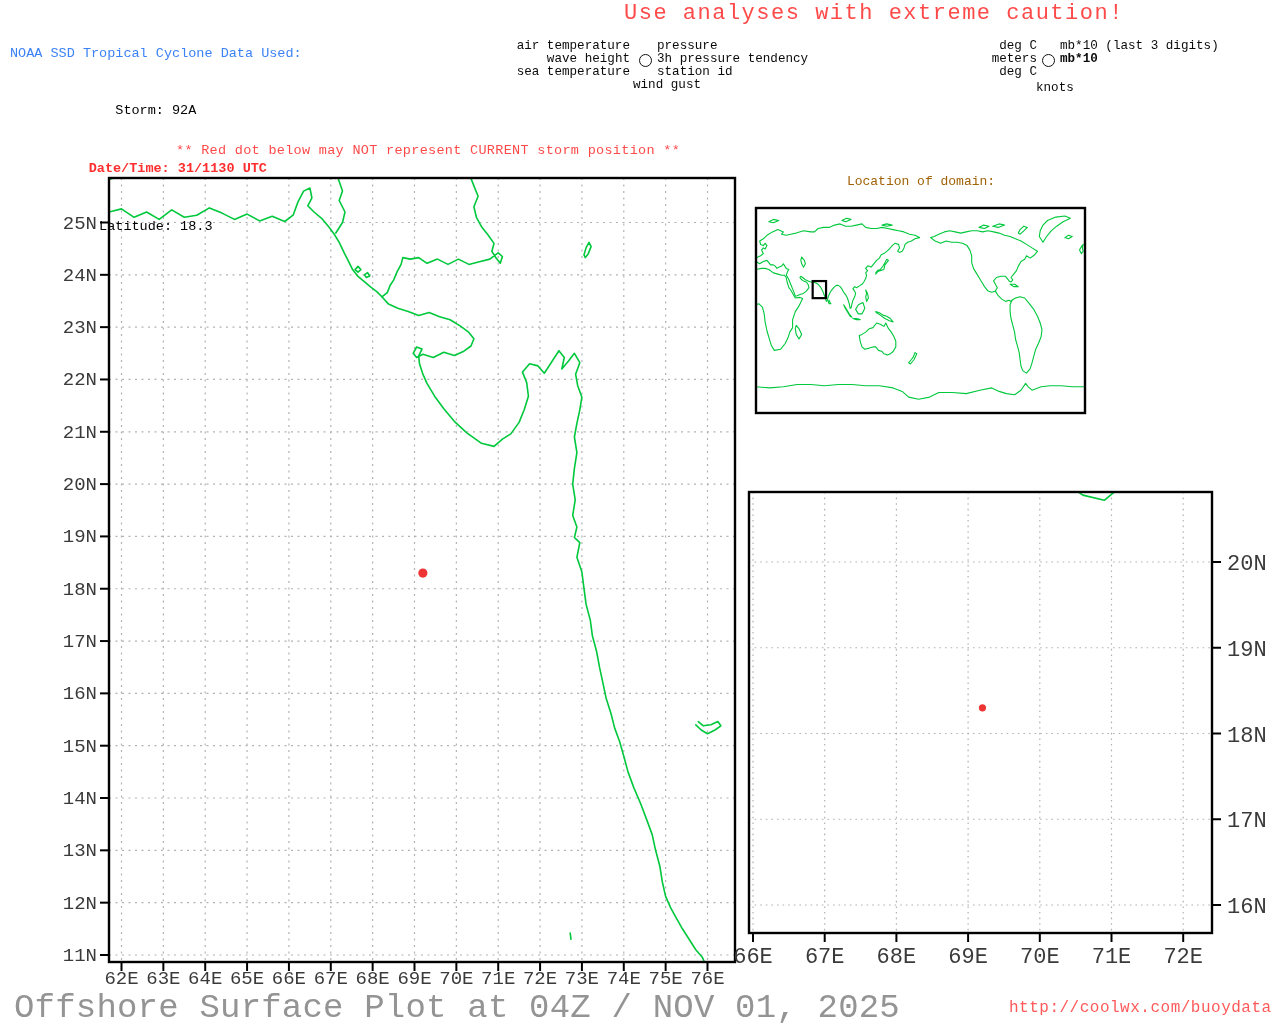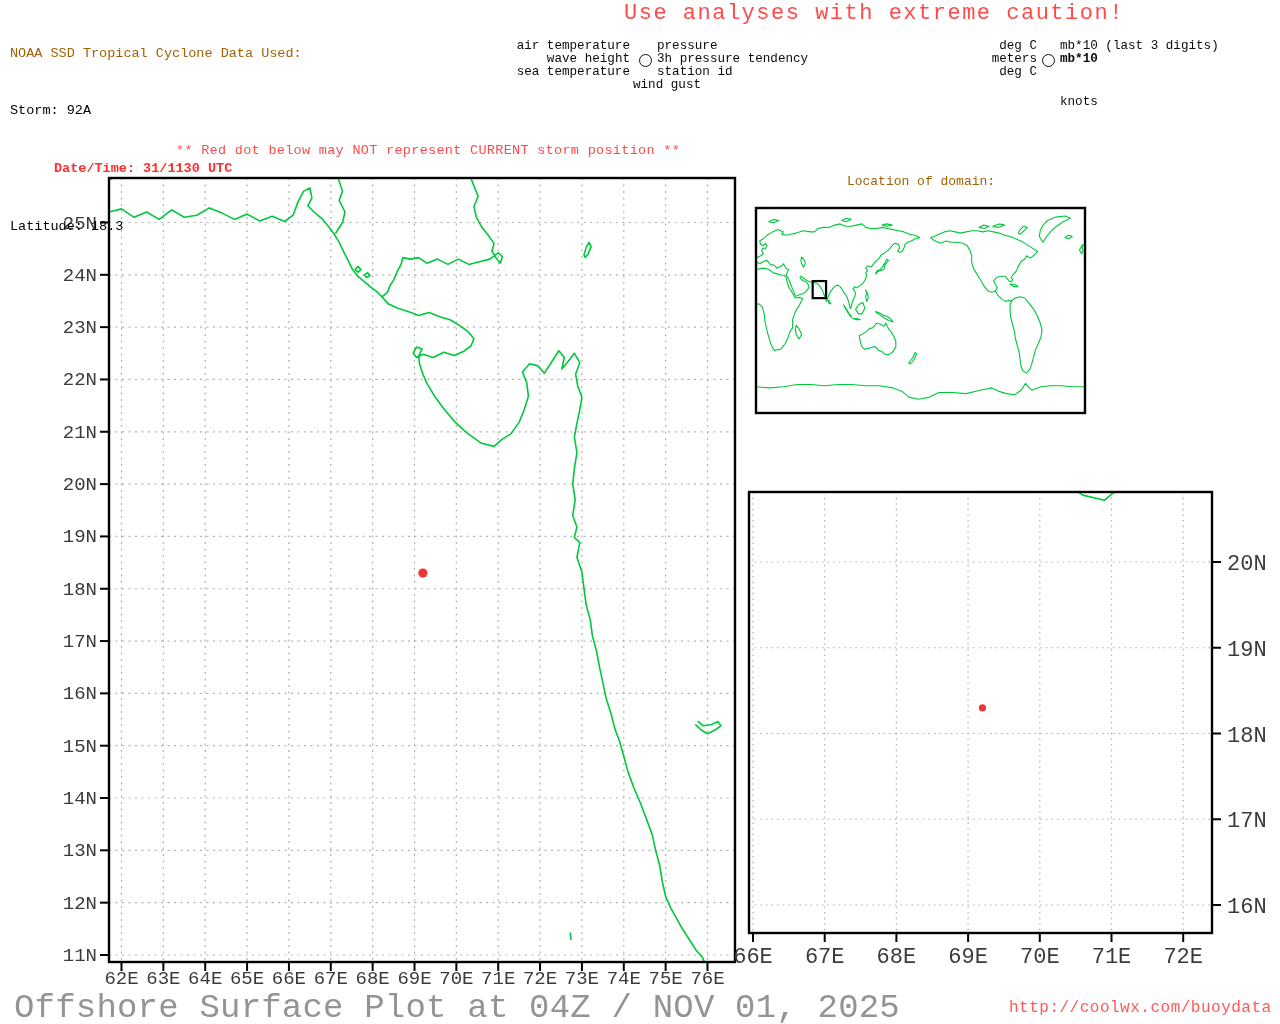--- a/index.html
+++ b/index.html
@@ -1,21 +1,21 @@
 <!DOCTYPE html>
 <html><head>
 <meta charset="utf-8">
 <style>
   html,body{margin:0;padding:0;}
   body{
     width:1280px;height:1024px;position:relative;background:#ffffff;overflow:hidden;
     font-family:"Liberation Mono","DejaVu Sans Mono",monospace;
   }
-  .abs{position:absolute;white-space:pre;}
-  .red{color:#a16207;}
+  .abs{position:absolute;white-space:pre;text-align:center;}
+  .red{color:#3b82f6;}
   .boldred{color:#ff2e2e;font-weight:bold;margin-left:44px;}
   .blk{color:#000000;}
   #header{left:10px;top:5px;font-size:13.5px;line-height:19.3px;}
   #caution-banner{left:624px;top:1px;font-size:22px;letter-spacing:1.5px;color:#ff4a4a;}
   .leg{font-size:12.6px;color:#0a0a0a;line-height:12.6px;}
   .leg-r{text-align:right;}
   .circle-glyph{
     position:absolute;width:13px;height:13px;border:1.4px solid #111;border-radius:50%;
     background:#fff;box-sizing:border-box;
   }
@@ -246,20 +246,20 @@
 <div class="abs leg leg-r" style="left:500px;top:66px;width:130px;">sea temperature</div>
 <div class="abs leg" style="left:657px;top:66px;">station id</div>
 <div class="abs leg" style="left:633px;top:79px;">wind gust</div>
 
 <div class="abs leg leg-r" style="left:950px;top:40px;width:87px;">deg C</div>
 <div class="abs leg" style="left:1060px;top:40px;">mb*10 (last 3 digits)</div>
 <div class="abs leg leg-r" style="left:950px;top:53px;width:87px;">meters</div>
 <div class="circle-glyph" style="left:1042px;top:54px;"></div>
 <div class="abs leg" style="left:1060px;top:53px;font-weight:bold;">mb*10</div>
 <div class="abs leg leg-r" style="left:950px;top:66px;width:87px;">deg C</div>
-<div class="abs leg" style="left:1036px;top:96px;margin-left:24px;">knots</div>
+<div class="abs leg" style="left:1036px;top:82px;">knots</div>
 
 <div id="warning-line" class="abs">** Red dot below may NOT represent CURRENT storm position **</div>
 
 <div id="domain-inset-title" class="abs">Location of domain:</div>
 
 <div id="footer-title" class="abs">Offshore Surface Plot at 04Z / NOV 01, 2025</div>
 <div id="footer-url" class="abs">http://coolwx.com/buoydata</div>
 
 </body></html>

